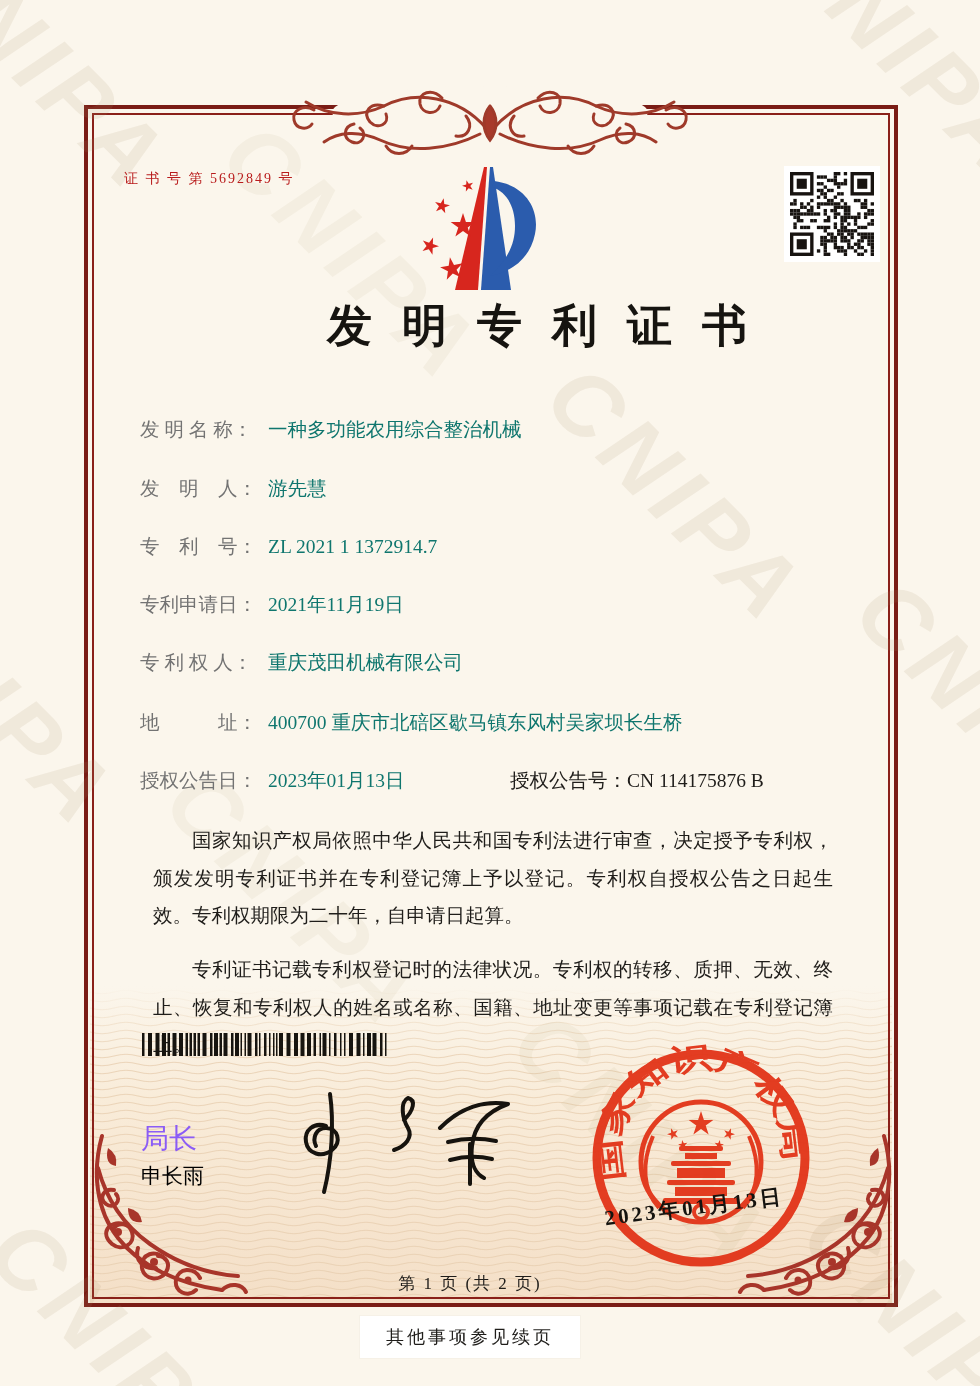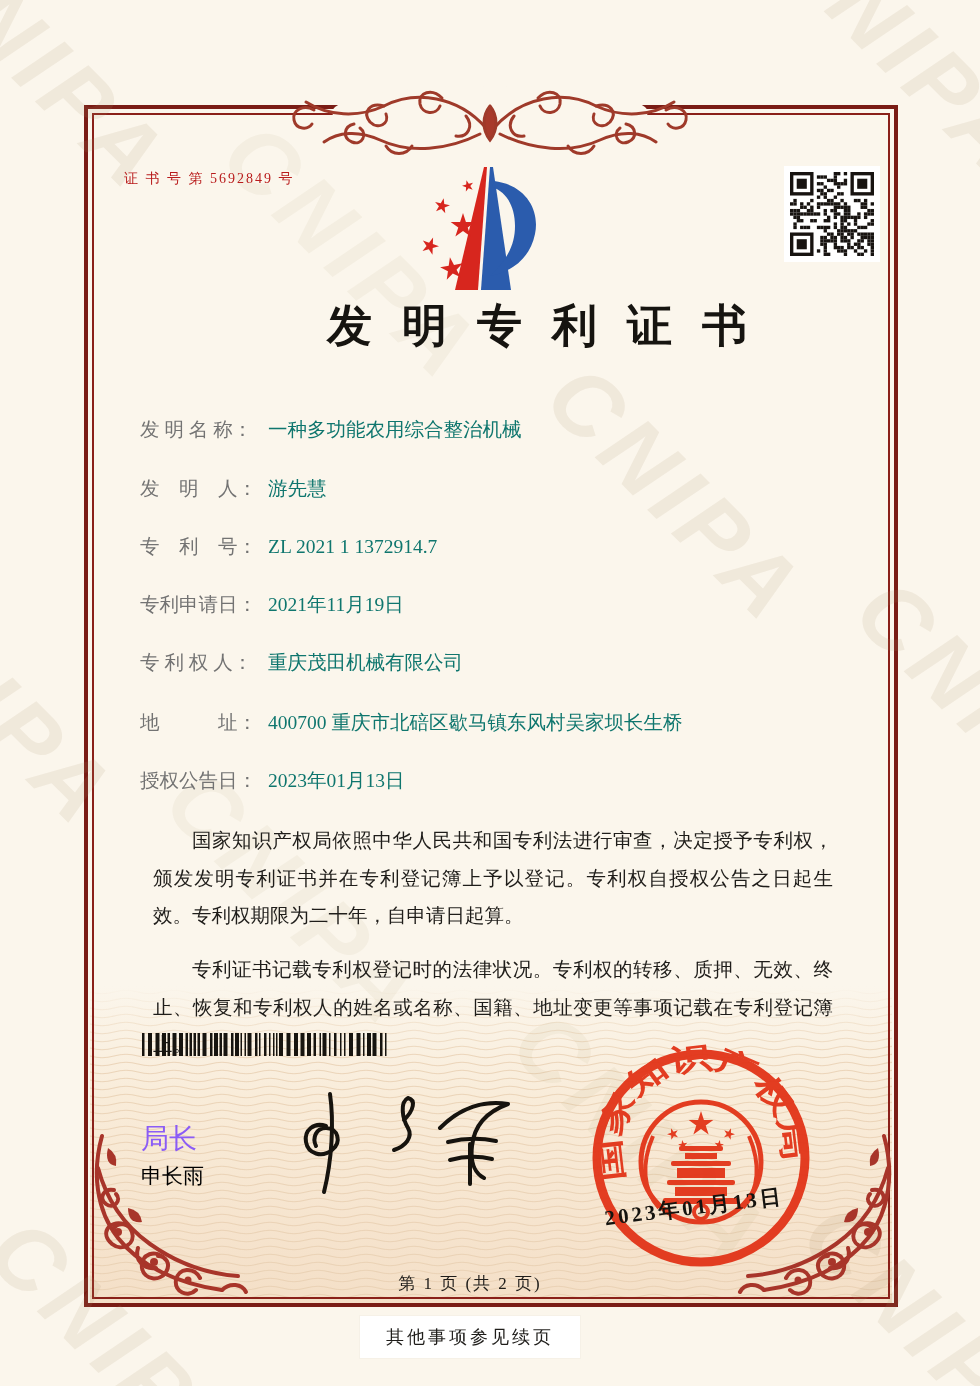--- a/index.html
+++ b/index.html
@@ -473,20 +473,23 @@
   </div>
   <div class="row" style="top:649px">
     <span class="lbl">专 利 权 人：</span><span class="val">重庆茂田机械有限公司</span>
   </div>
   <div class="row" style="top:709px">
     <span class="lbl">地　　　址：</span><span class="val">400700 重庆市北碚区歇马镇东风村吴家坝长生桥</span>
   </div>
   <div class="row" style="top:767px">
     <span class="lbl">授权公告日：</span><span class="val">2023年01月13日</span>
   </div>
+  <div class="row2" style="top:767px">
+    <span class="lbl">授权公告号：</span><span class="val">CN 114175876 B</span>
+  </div>
 
   <div class="legal">
     <p>国家知识产权局依照中华人民共和国专利法进行审查，决定授予专利权，颁发发明专利证书并在专利登记簿上予以登记。专利权自授权公告之日起生效。专利权期限为二十年，自申请日起算。</p>
     <p>专利证书记载专利权登记时的法律状况。专利权的转移、质押、无效、终止、恢复和专利权人的姓名或名称、国籍、地址变更等事项记载在专利登记簿上。</p>
   </div>
 
   <svg class="barcode" id="barcode" width="252" height="23" viewBox="0 0 252 23" xmlns="http://www.w3.org/2000/svg">
       <rect x="2" y="0" width="2.5" height="23" fill="#17140f"></rect>
       <rect x="8" y="0" width="4" height="23" fill="#17140f"></rect>
       <rect x="15.5" y="0" width="4" height="23" fill="#17140f"></rect>

